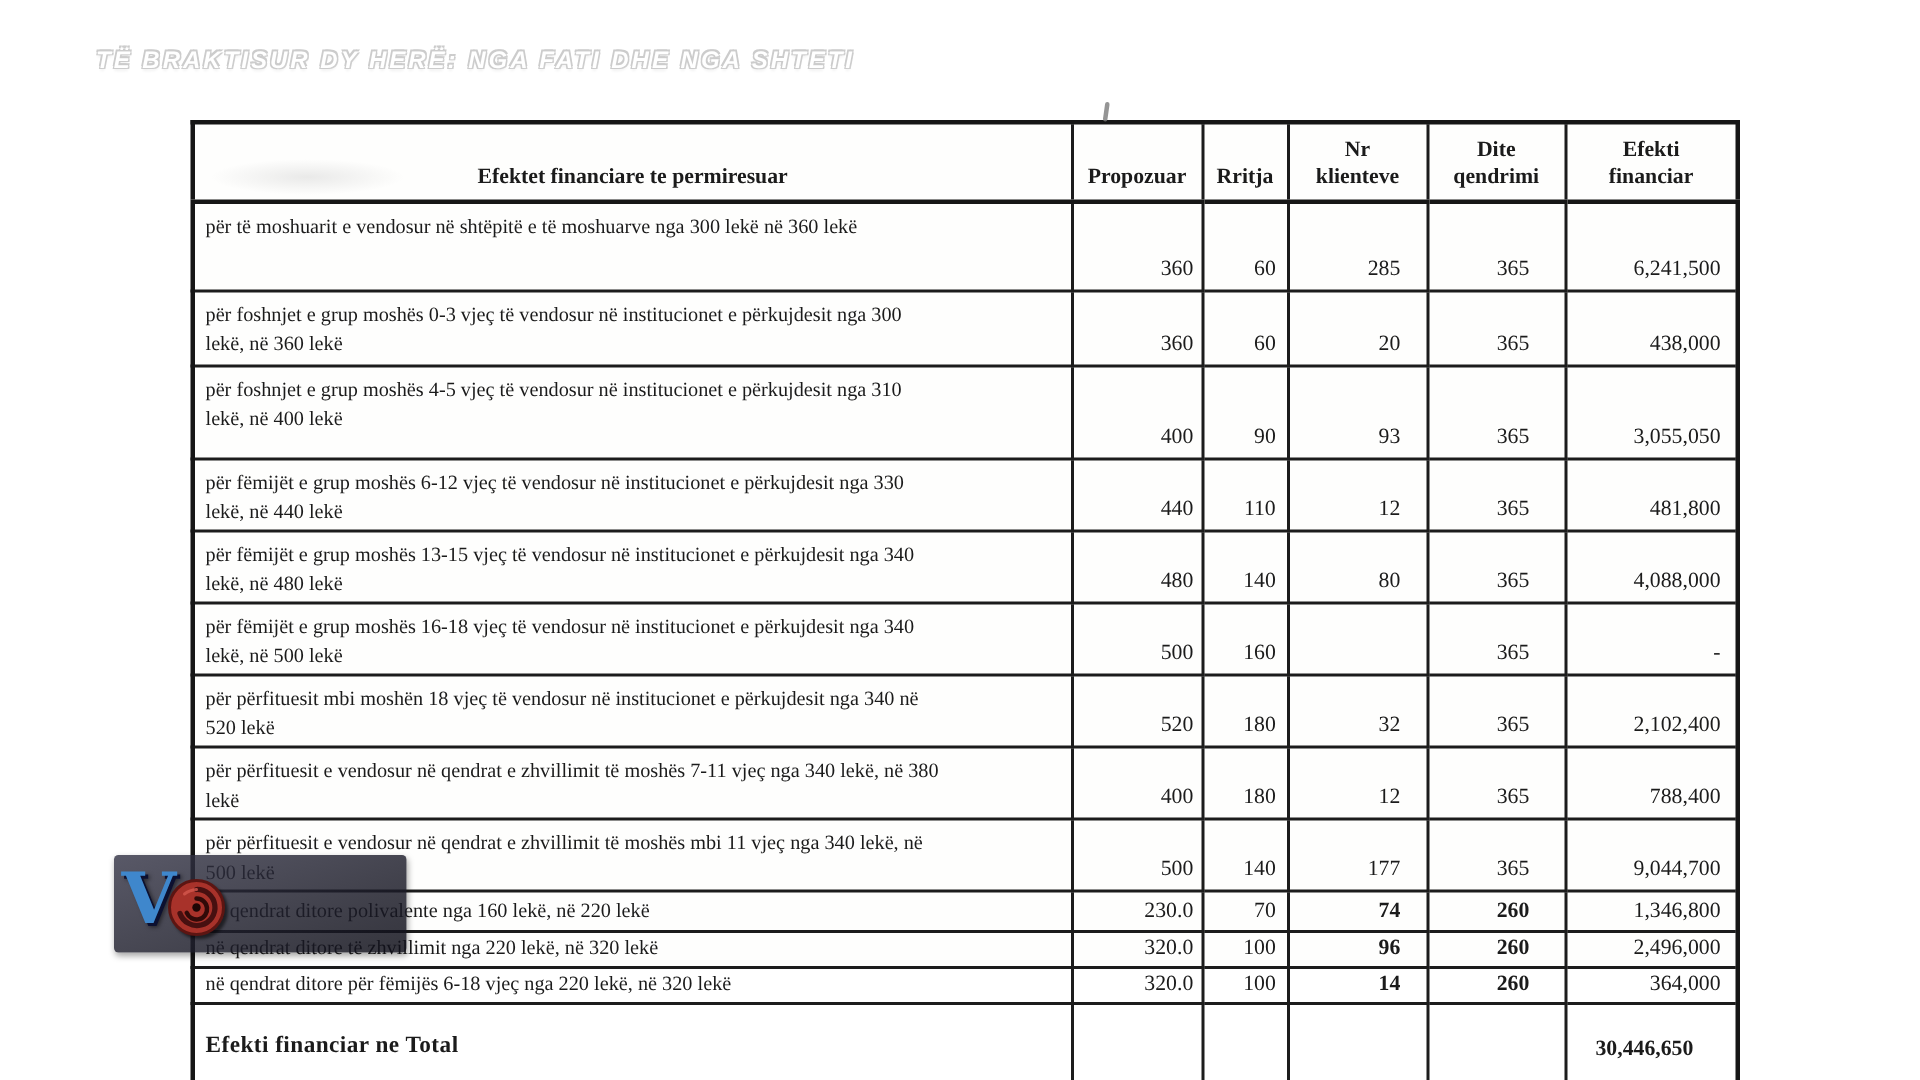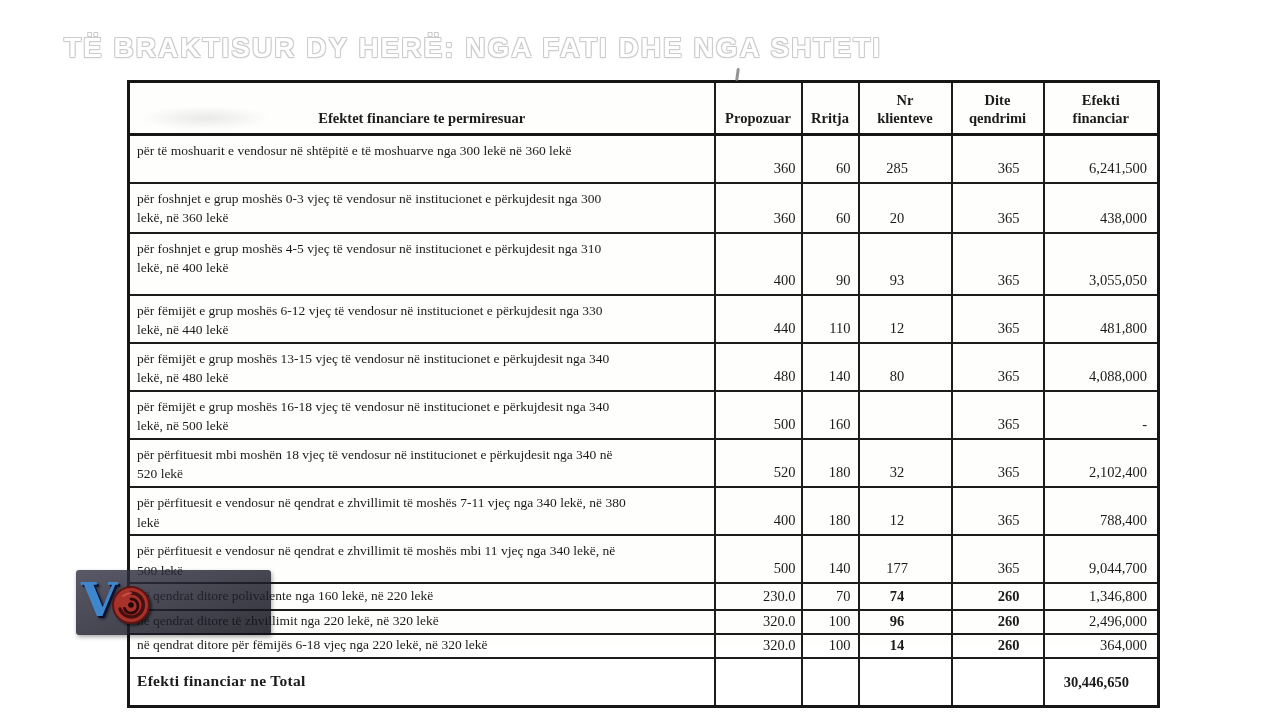--- a/index.html
+++ b/index.html
@@ -5,24 +5,25 @@
   html,body{margin:0;padding:0;background:#ffffff;}
   .canvas{
     position:relative;width:1280px;height:720px;background:#ffffff;overflow:hidden;
     font-family:"Liberation Serif", serif;color:#1b1b1b;
   }
 
   
   .show-title{
     position:absolute;left:64px;top:32px;
     font-family:"Liberation Sans", sans-serif;
-    font-weight:bold;font-size:28px;letter-spacing:2px;
+    font-weight:bold;font-size:16px;letter-spacing:2px;
     color:#ffffff;
     text-shadow:-1px -1px 0 #cccccc,1px -1px 0 #cccccc,-1px 1px 0 #cccccc,1px 1px 0 #cfcfcf,0 2px 2px rgba(0,0,0,0.06);
     white-space:nowrap;
+    font-style:italic;
   }
 
   
   .sheet{position:absolute;left:127px;top:80px;width:1030px;height:565px;background:#fefefd;z-index:1;}
   table.fin{
     width:1030px;height:565px;border-collapse:collapse;table-layout:fixed;
     font-family:"Liberation Serif", serif;
   }
   table.fin, table.fin th, table.fin td{border:2px solid #1c1c1c;}
   table.fin{border:3px solid #161616;}
@@ -36,26 +37,26 @@
   thead tr{height:53px;}
 
   td{overflow:hidden;}
   td.label{
     font-size:13.5px;text-align:left;vertical-align:top;
     padding:5px 6px 2px 7px;white-space:pre-line;line-height:1.45;
   }
   td.num{font-size:14.5px;text-align:right;vertical-align:bottom;padding-bottom:5px;}
   td.c-prop{padding-right:5px;}
   td.c-rritja{padding-right:7px;}
-  td.c-nr{padding-right:17px;text-align:center;}
+  td.c-nr{padding-right:17px;}
   td.c-dite{padding-right:23px;}
   td.c-efekti{padding-right:10px;}
 
   
-  tbody tr:nth-child(1){height:48px;}
+  tbody tr:nth-child(1){height:59px;}
   tbody tr:nth-child(2){height:50px;}
   tbody tr:nth-child(3){height:62px;}
   tbody tr:nth-child(4){height:39px;}
   tbody tr:nth-child(5){height:44px;}
   tbody tr:nth-child(6){height:44px;}
   tbody tr:nth-child(7){height:44px;}
   tbody tr:nth-child(8){height:44px;}
   tbody tr:nth-child(9){height:42px;}
   tbody tr:nth-child(10){height:27px;}
   tbody tr:nth-child(11){height:24px;}

